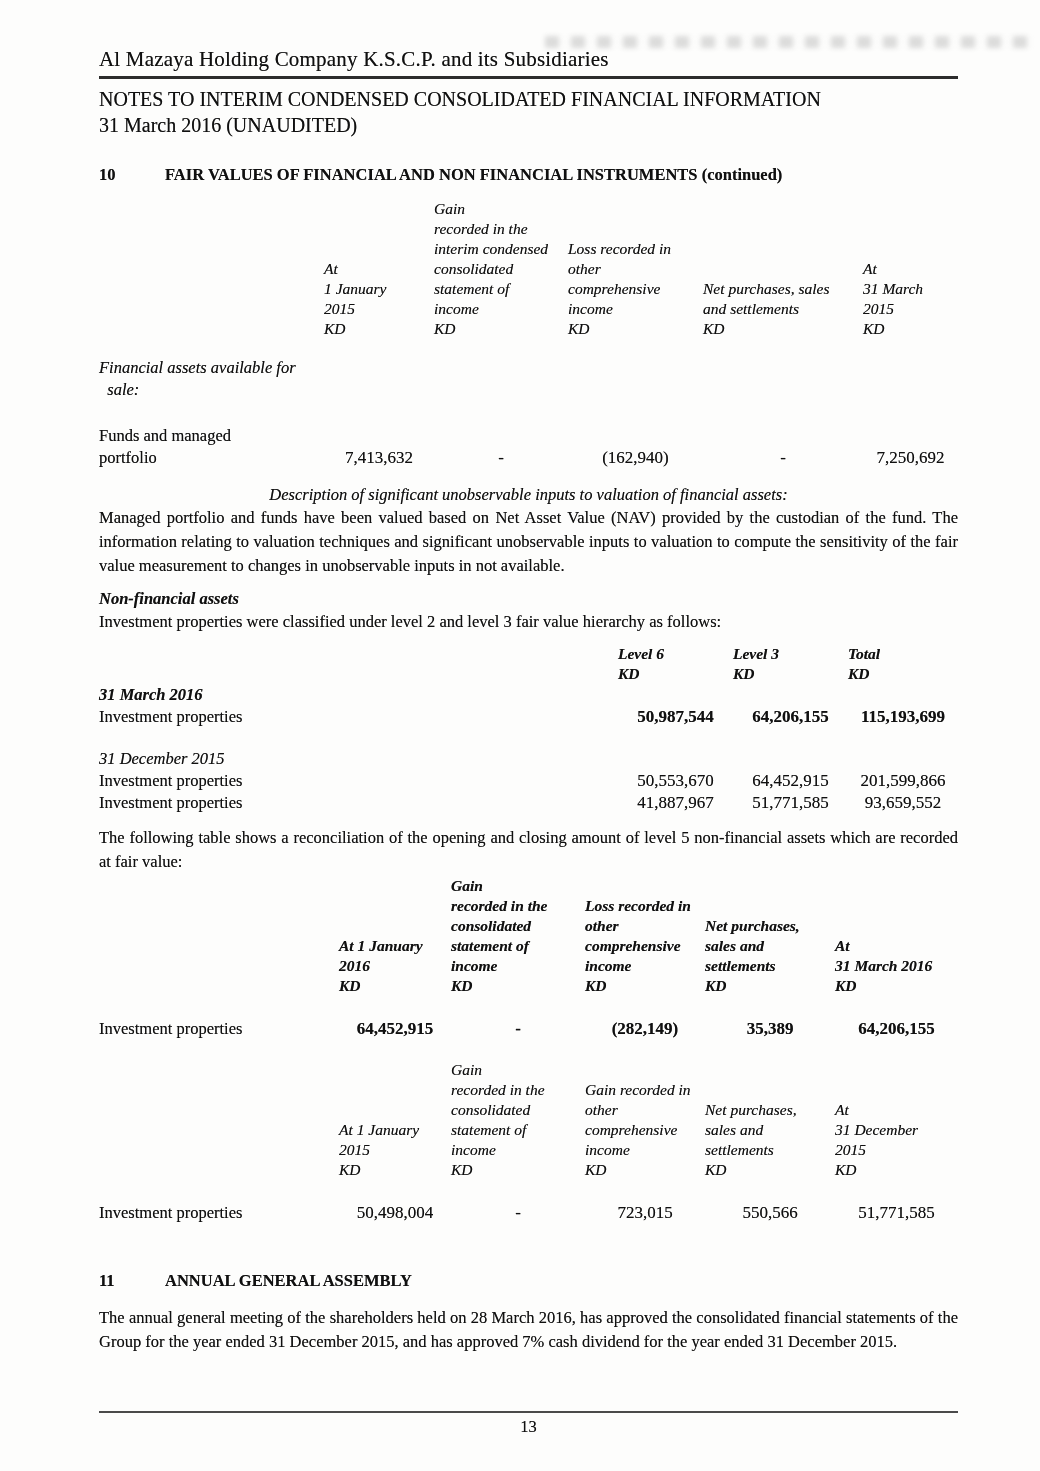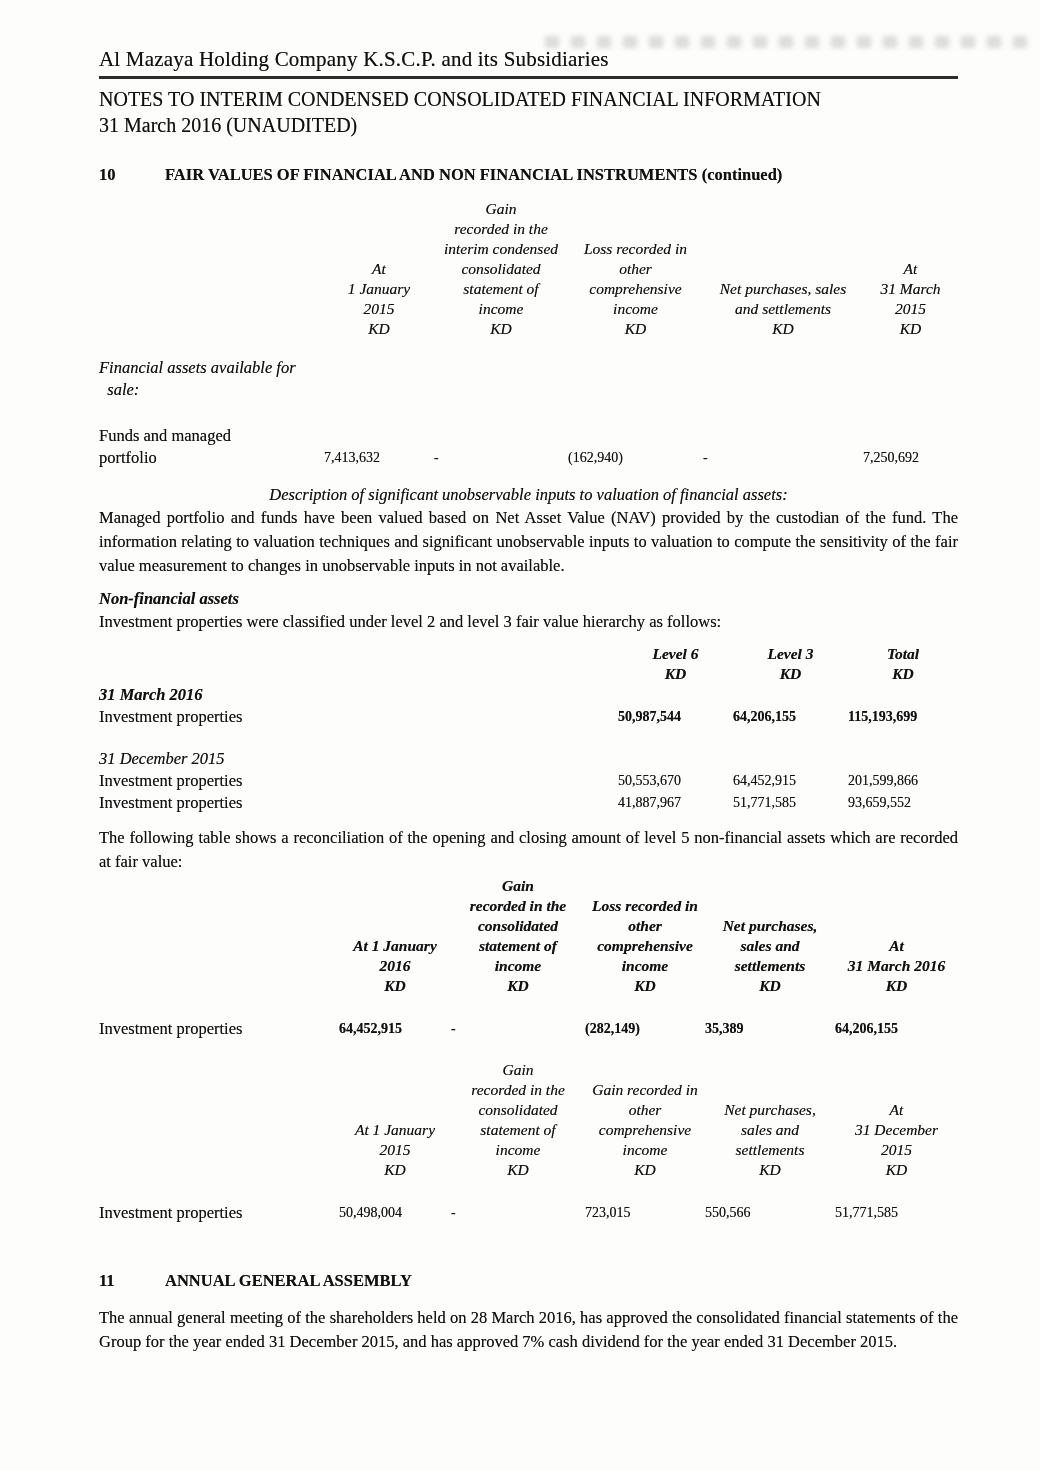--- a/index.html
+++ b/index.html
@@ -27,24 +27,24 @@
   .doc-subtitle { font-size: 20px; line-height: 26px; }
 
   .sec-head { display: flex; margin-top: 26px; font-weight: bold; font-size: 16.5px; line-height: 21px; }
   .sec-num { width: 66px; flex: 0 0 66px; }
 
   table { border-collapse: collapse; table-layout: fixed; width: 859px; }
   td { padding: 0; vertical-align: bottom; overflow: visible; }
   .pre { white-space: pre-line; }
   .ital { font-style: italic; }
   .bold { font-weight: bold; }
-  .hdr-cell { font-style: italic; font-size: 15.5px; line-height: 20px; text-align: center; vertical-align: bottom; }
+  .hdr-cell { font-style: italic; font-size: 15.5px; line-height: 20px; vertical-align: bottom; }
   .hdr-bold .hdr-cell { font-weight: bold; }
   .lbl { font-size: 16.5px; line-height: 22px; text-align: left; }
-  .num { font-size: 14px; line-height: 22px; }
+  .num { font-size: 17px; line-height: 22px; text-align: center; }
 
   .t1 { margin-top: 14px; }
   .t1 .group-row td { padding-top: 18px; }
   .t1 .data-row td { padding-top: 24px; }
 
   .para-head { font-size: 16.5px; line-height: 23px; margin-top: 14px; text-align: center; }
   .para { font-size: 16.5px; line-height: 24px; text-align: justify; }
   .subhead { margin-top: 9px; font-size: 16.5px; line-height: 23px; }
 
   .t2 { margin-top: 10px; }
@@ -285,13 +285,17 @@
     </tr>
   </tbody>
     </table>
 
   <div class="sec-head" style="margin-top:46px">
     <span class="sec-num">11</span>
     <span>ANNUAL GENERAL ASSEMBLY</span>
   </div>
   <div class="para sec11-body">The annual general meeting of the shareholders held on 28 March 2016, has approved the consolidated financial statements of the Group for the year ended 31 December 2015, and has approved 7% cash dividend for the year ended 31 December 2015.</div>
 
+  <div class="footer">
+    <hr class="rule2">
+    <div class="page-num">13</div>
+  </div>
 </div>
 
 </body></html>

